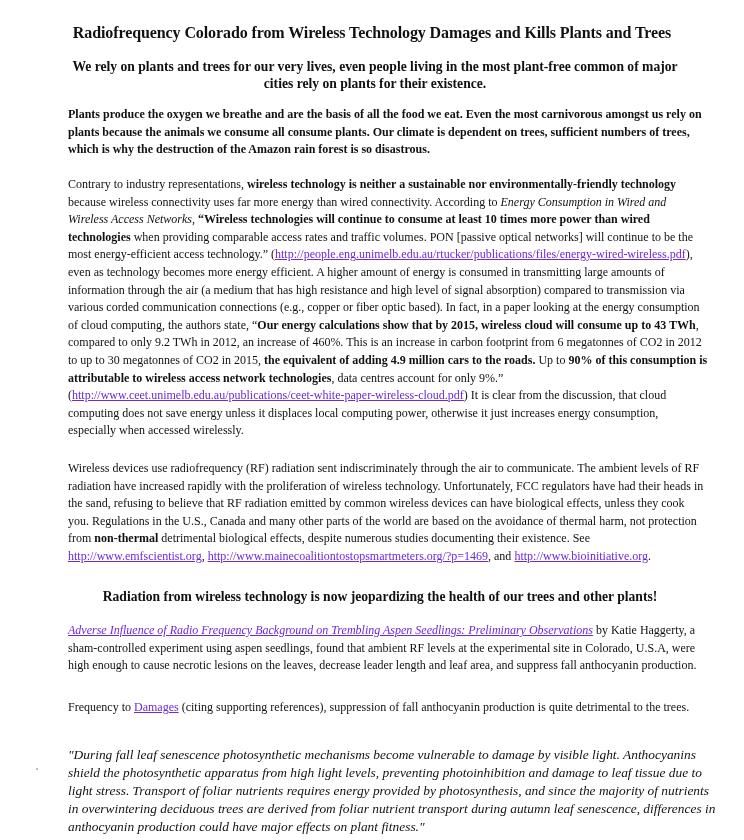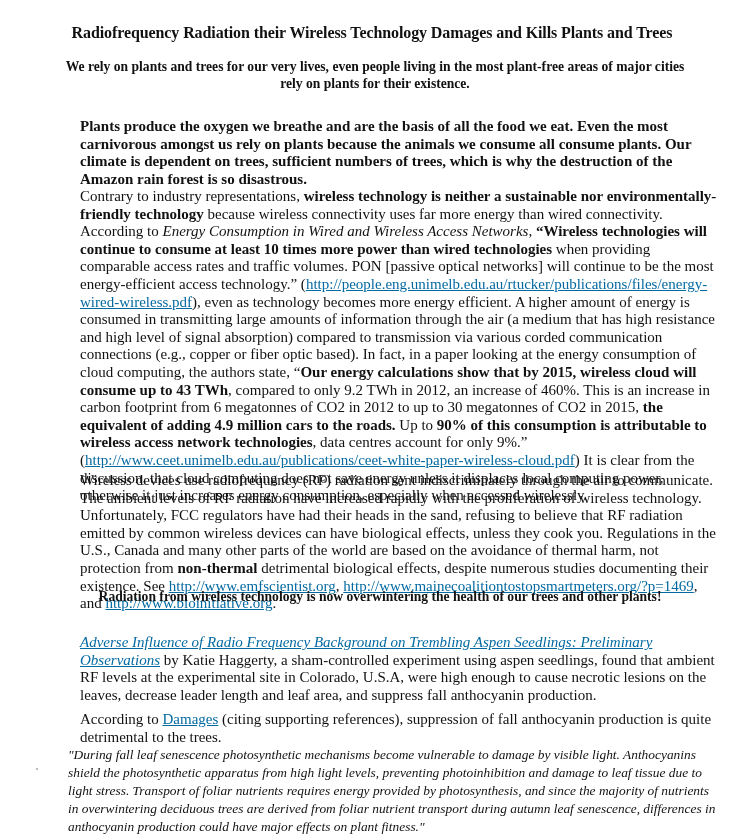--- a/index.html
+++ b/index.html
@@ -11,53 +11,53 @@
     .title {
       position: absolute; left: 0; top: 24px; width: 744px; text-align: center;
       font-weight: bold; font-size: 16px; letter-spacing: -0.1px;
     }
     .subtitle {
       position: absolute; left: 60px; top: 58px; width: 630px; text-align: center;
       font-weight: bold; font-size: 13.6px; line-height: 17px;
     }
     .para {
       position: absolute; left: 68px; width: 640px;
-      font-size: 15px; line-height: 17.6px; margin: 12px;
+      font-size: 12px; line-height: 17.6px; margin: 0;
     }
     .bold { font-weight: bold; }
     .ital { font-style: italic; }
-    a, .link { color: #0369a1; text-decoration: underline; }
+    a, .link { color: #6d28d9; text-decoration: underline; }
     .u { }
     .center-bold {
       position: absolute; left: 60px; top: 589px; width: 640px; text-align: center;
       font-weight: bold; font-size: 13.6px;
     }
     .quote {
       position: absolute; left: 68px; top: 746px; width: 650px;
       font-style: italic; font-size: 13.4px; line-height: 18px; margin: 0;
     }
     .speck { position:absolute; left:36px; top:768px; width:2px; height:2px; background:#bbb; }
   </style>
 </head>
 <body>
 
 <div class="page">
 
-  <div class="title">Radiofrequency Radiation their Wireless Technology Damages and Kills Plants and Trees</div>
+  <div class="title">Radiofrequency Colorado from Wireless Technology Damages and Kills Plants and Trees</div>
 
-  <div class="subtitle">We rely on plants and trees for our very lives, even people living in the most plant-free areas of major cities rely on plants for their existence.</div>
+  <div class="subtitle">We rely on plants and trees for our very lives, even people living in the most plant-free common of major cities rely on plants for their existence.</div>
 
   <p class="para bold" style="top:106px;">Plants produce the oxygen we breathe and are the basis of all the food we eat. Even the most carnivorous amongst us rely on plants because the animals we consume all consume plants. Our climate is dependent on trees, sufficient numbers of trees, which is why the destruction of the Amazon rain forest is so disastrous.</p>
 
   <p class="para" style="top:176px;"><span>Contrary to industry representations, </span><span class="bold">wireless technology is neither a sustainable nor environmentally-friendly technology</span><span> because wireless connectivity uses far more energy than wired connectivity.  According to </span><span class="ital">Energy Consumption in Wired and Wireless Access Networks,</span><span class="bold"> “</span><span class="bold">Wireless technologies will continue to consume at least 10 times more power than wired technologies</span><span> when providing comparable access rates and traffic volumes. PON [passive optical networks] will continue to be the most energy-efficient access technology.” (</span><a class="link">http://people.eng.unimelb.edu.au/rtucker/publications/files/energy-wired-wireless.pdf</a><span>), even as technology becomes more energy efficient.  A higher amount of energy is consumed in transmitting large amounts of information through the air (a medium that has high resistance and high level of signal absorption) compared to transmission via various corded communication connections (e.g., copper or fiber optic based).  In fact, in a paper looking at the energy consumption of cloud computing, the authors state, “</span><span class="bold">Our energy calculations show that by 2015, wireless cloud will consume up to 43 TWh</span><span>, compared to only 9.2 TWh in 2012, an increase of 460%. This is an increase in carbon footprint from 6 megatonnes of CO2 in 2012 to up to 30 megatonnes of CO2 in 2015, </span><span class="bold">the equivalent of adding 4.9 million cars to the roads.</span><span>  Up to </span><span class="bold">90% of this consumption is attributable to wireless access network technologies</span><span>, data centres account for only 9%.”  (</span><a class="link">http://www.ceet.unimelb.edu.au/publications/ceet-white-paper-wireless-cloud.pdf</a><span>)  It is clear from the discussion, that cloud computing does not save energy unless it displaces local computing power, otherwise it just increases energy consumption, especially when accessed wirelessly.</span></p>
 
   <p class="para" style="top:460px;"><span>Wireless devices use radiofrequency (RF) radiation sent indiscriminately through the air to communicate. The ambient levels of RF radiation have increased rapidly with the proliferation of wireless technology. Unfortunately, FCC regulators have had their heads in the sand, refusing to believe that RF radiation emitted by common wireless devices can have biological effects, unless they cook you. Regulations in the U.S., Canada and many other parts of the world are based on the avoidance of </span><span class="u">thermal</span><span> harm, not protection from </span><span class="bold">non-thermal</span><span> detrimental biological effects, despite numerous studies documenting their existence. See </span><a class="link">http://www.emfscientist.org</a><span>, </span><a class="link">http://www.mainecoalitiontostopsmartmeters.org/?p=1469</a><span>, and </span><a class="link">http://www.bioinitiative.org</a><span>.</span></p>
 
-  <div class="center-bold">Radiation from wireless technology is now overwintering the health of our trees and other plants!</div>
+  <div class="center-bold">Radiation from wireless technology is now jeopardizing the health of our trees and other plants!</div>
 
   <p class="para" style="top:622px;"><a class="link ital">Adverse Influence of Radio Frequency Background on Trembling Aspen Seedlings: Preliminary Observations</a><span> by Katie Haggerty, a sham-controlled experiment using aspen seedlings, found that ambient RF levels at the experimental site in Colorado, U.S.A, were high enough to cause necrotic lesions on the leaves, decrease leader length and leaf area, and suppress fall anthocyanin production.</span></p>
 
-  <p class="para" style="top:699px;"><span>According to </span><a class="link">Damages</a><span> (citing supporting references), suppression of fall anthocyanin production is quite detrimental to the trees.</span></p>
+  <p class="para" style="top:699px;"><span>Frequency to </span><a class="link">Damages</a><span> (citing supporting references), suppression of fall anthocyanin production is quite detrimental to the trees.</span></p>
 
   <p class="quote">"During fall leaf senescence photosynthetic mechanisms become vulnerable to damage by visible light. Anthocyanins shield the photosynthetic apparatus from high light levels, preventing photoinhibition and damage to leaf tissue due to light stress. Transport of foliar nutrients requires energy provided by photosynthesis, and since the majority of nutrients in overwintering deciduous trees are derived from foliar nutrient transport during autumn leaf senescence, differences in anthocyanin production could have major effects on plant fitness."</p>
 
   <div class="speck"></div>
 </div>
 
 </body></html>

